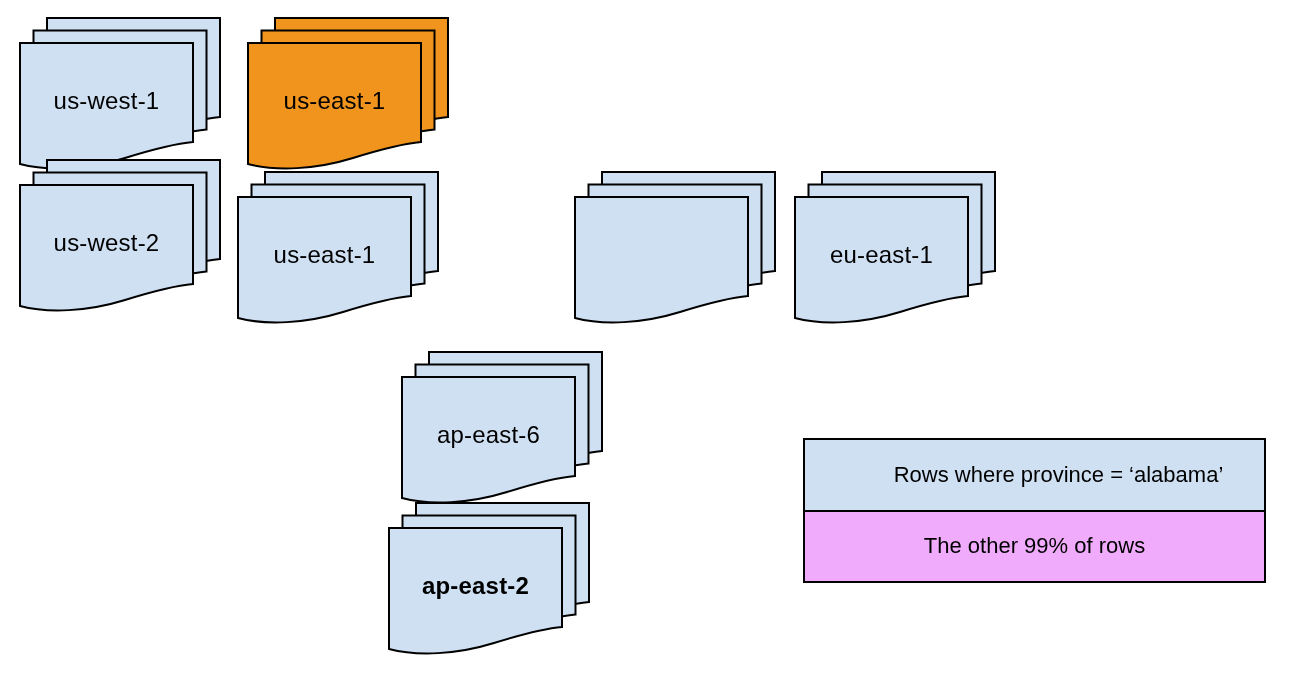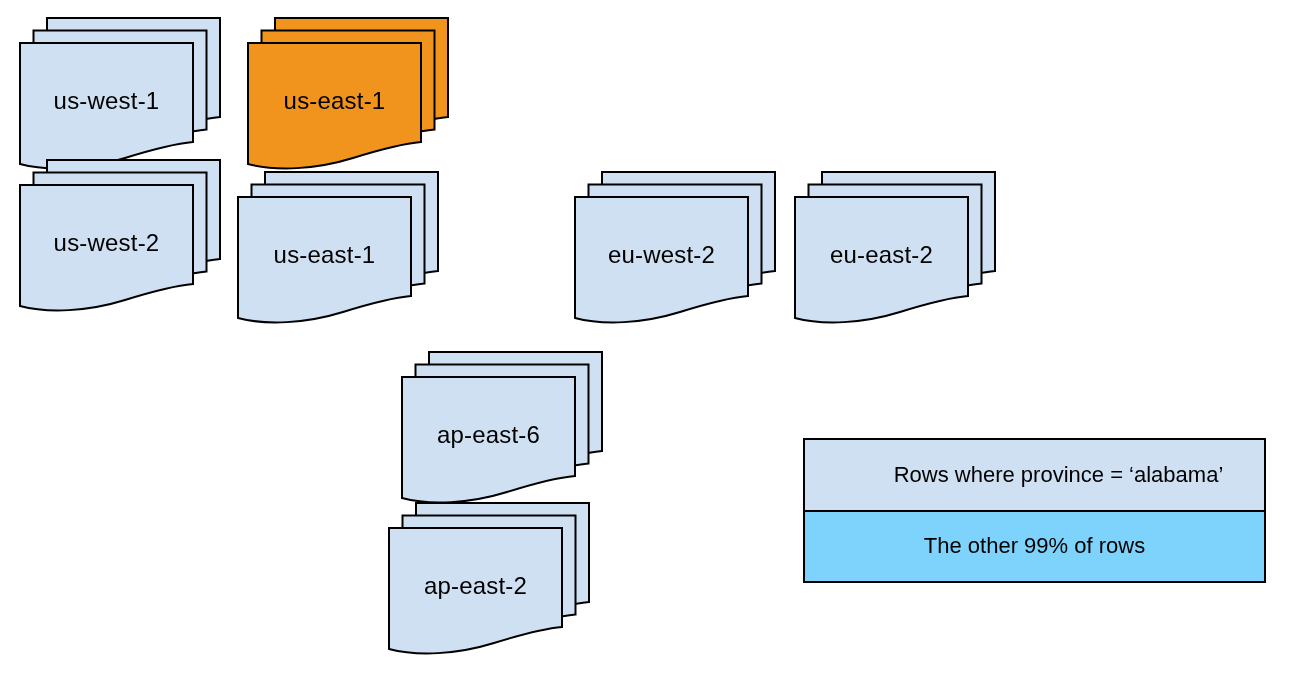--- a/index.html
+++ b/index.html
@@ -21,21 +21,21 @@
   
   .st0{left:18px;top:16px;}
   .st1{left:246px;top:16px;text-decoration:underline;}
   .st2{left:571px;top:16px;}
   .st3{left:803px;top:16px;}
   .st4{left:18px;top:158px;}
   .st5{left:236px;top:170px;}
   .st6{left:573px;top:170px;}
   .st7{left:793px;top:170px;}
   .st8{left:400px;top:350px;}
-  .st9{left:387px;top:501px;}
+  .st9{left:387px;top:501px;font-weight:bold;}
   
   .legend{
     position:absolute;left:803px;top:438px;width:463px;height:145px;
     border:2px solid #000;box-sizing:border-box;
     display:flex;flex-direction:column;background:#fff;
   }
   .legend-row{
     flex:1;display:flex;align-items:center;justify-content:center;
     font-size:22px;color:#000;
   }
@@ -89,30 +89,29 @@
     </svg>
     <div class="label">us-east-1</div>
   </div>
 
   <div class="stack st6" style="--fill: #cfe0f3;">
     <svg viewBox="0 0 204 157">
       <use href="#docpage" class="page" transform="translate(29,2)"></use>
       <use href="#docpage" class="page" transform="translate(15.5,14.5)"></use>
       <use href="#docpage" class="page" transform="translate(2,27)"></use>
     </svg>
-    <div class="label">eu-west-2</div>
   </div>
 
   <div class="stack st7" style="--fill: #cfe0f3;">
     <svg viewBox="0 0 204 157">
       <use href="#docpage" class="page" transform="translate(29,2)"></use>
       <use href="#docpage" class="page" transform="translate(15.5,14.5)"></use>
       <use href="#docpage" class="page" transform="translate(2,27)"></use>
     </svg>
-    <div class="label">eu-east-2</div>
+    <div class="label">eu-east-1</div>
   </div>
 
   <div class="stack st8" style="--fill: #cfe0f3;">
     <svg viewBox="0 0 204 157">
       <use href="#docpage" class="page" transform="translate(29,2)"></use>
       <use href="#docpage" class="page" transform="translate(15.5,14.5)"></use>
       <use href="#docpage" class="page" transform="translate(2,27)"></use>
     </svg>
     <div class="label">ap-east-6</div>
   </div>
@@ -123,18 +122,18 @@
       <use href="#docpage" class="page" transform="translate(15.5,14.5)"></use>
       <use href="#docpage" class="page" transform="translate(2,27)"></use>
     </svg>
     <div class="label">ap-east-2</div>
   </div>
 
   <div class="legend">
     <div class="legend-row first" style="background: rgb(207, 224, 243); padding-left: 48px;">
       <span>Rows where province = ‘alabama’</span>
     </div>
-    <div class="legend-row" style="background: #7dd3fc;">
+    <div class="legend-row" style="background: #f0abfc;">
       <span>The other 99% of rows</span>
     </div>
   </div>
 
 </div>
 
 </body></html>

